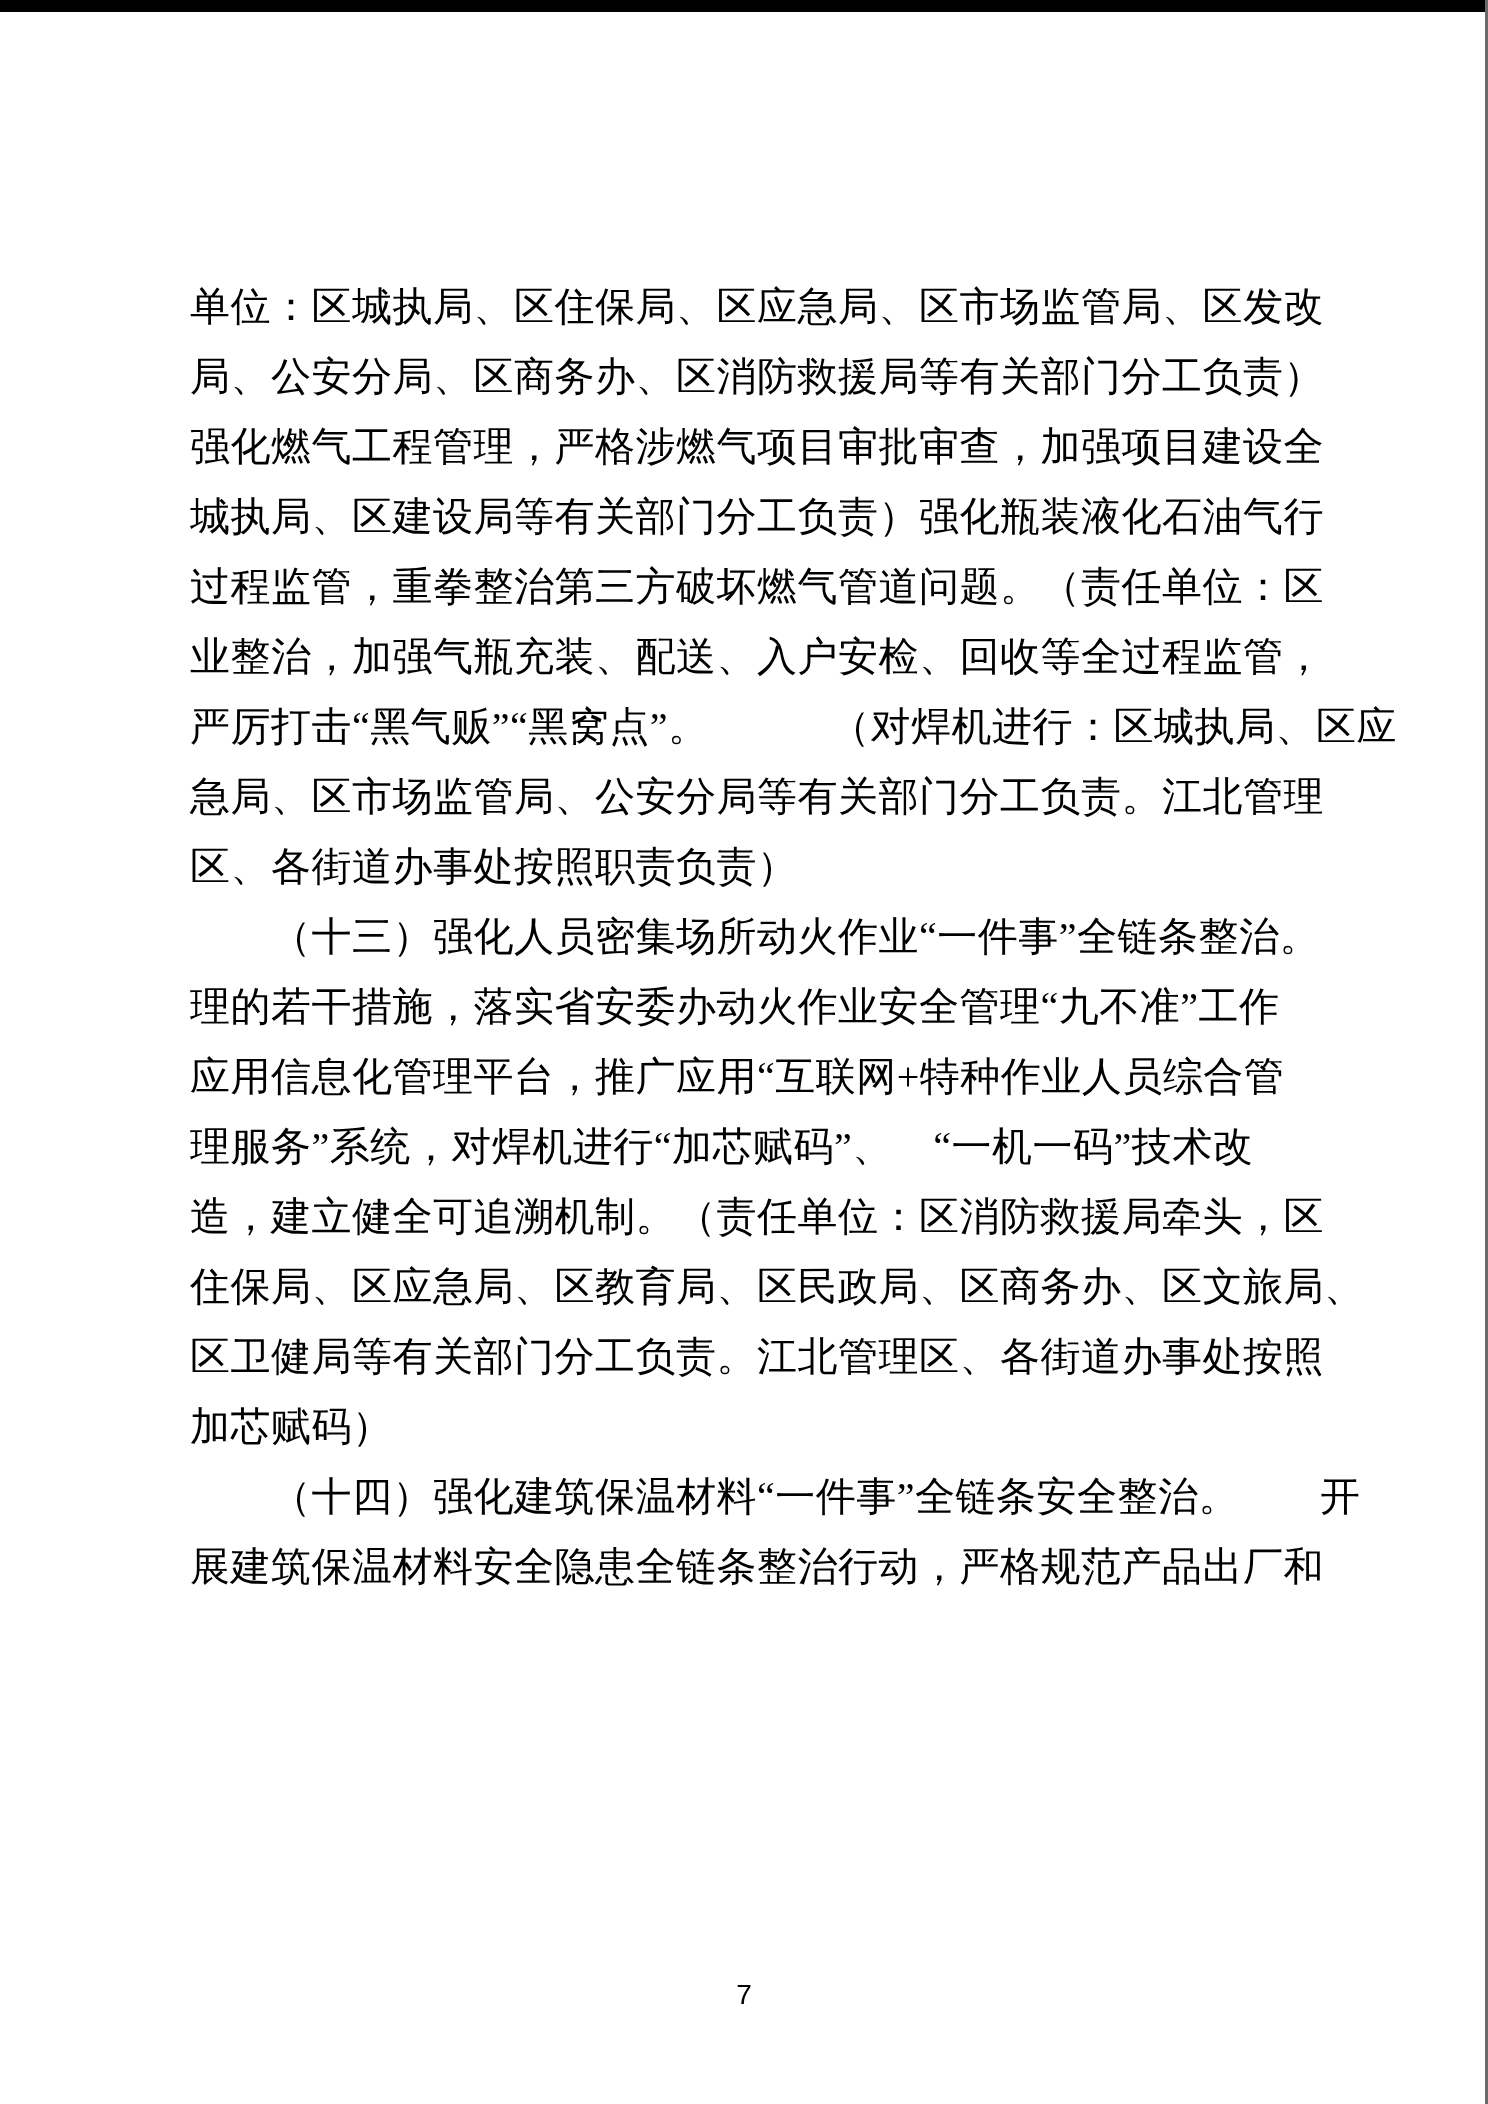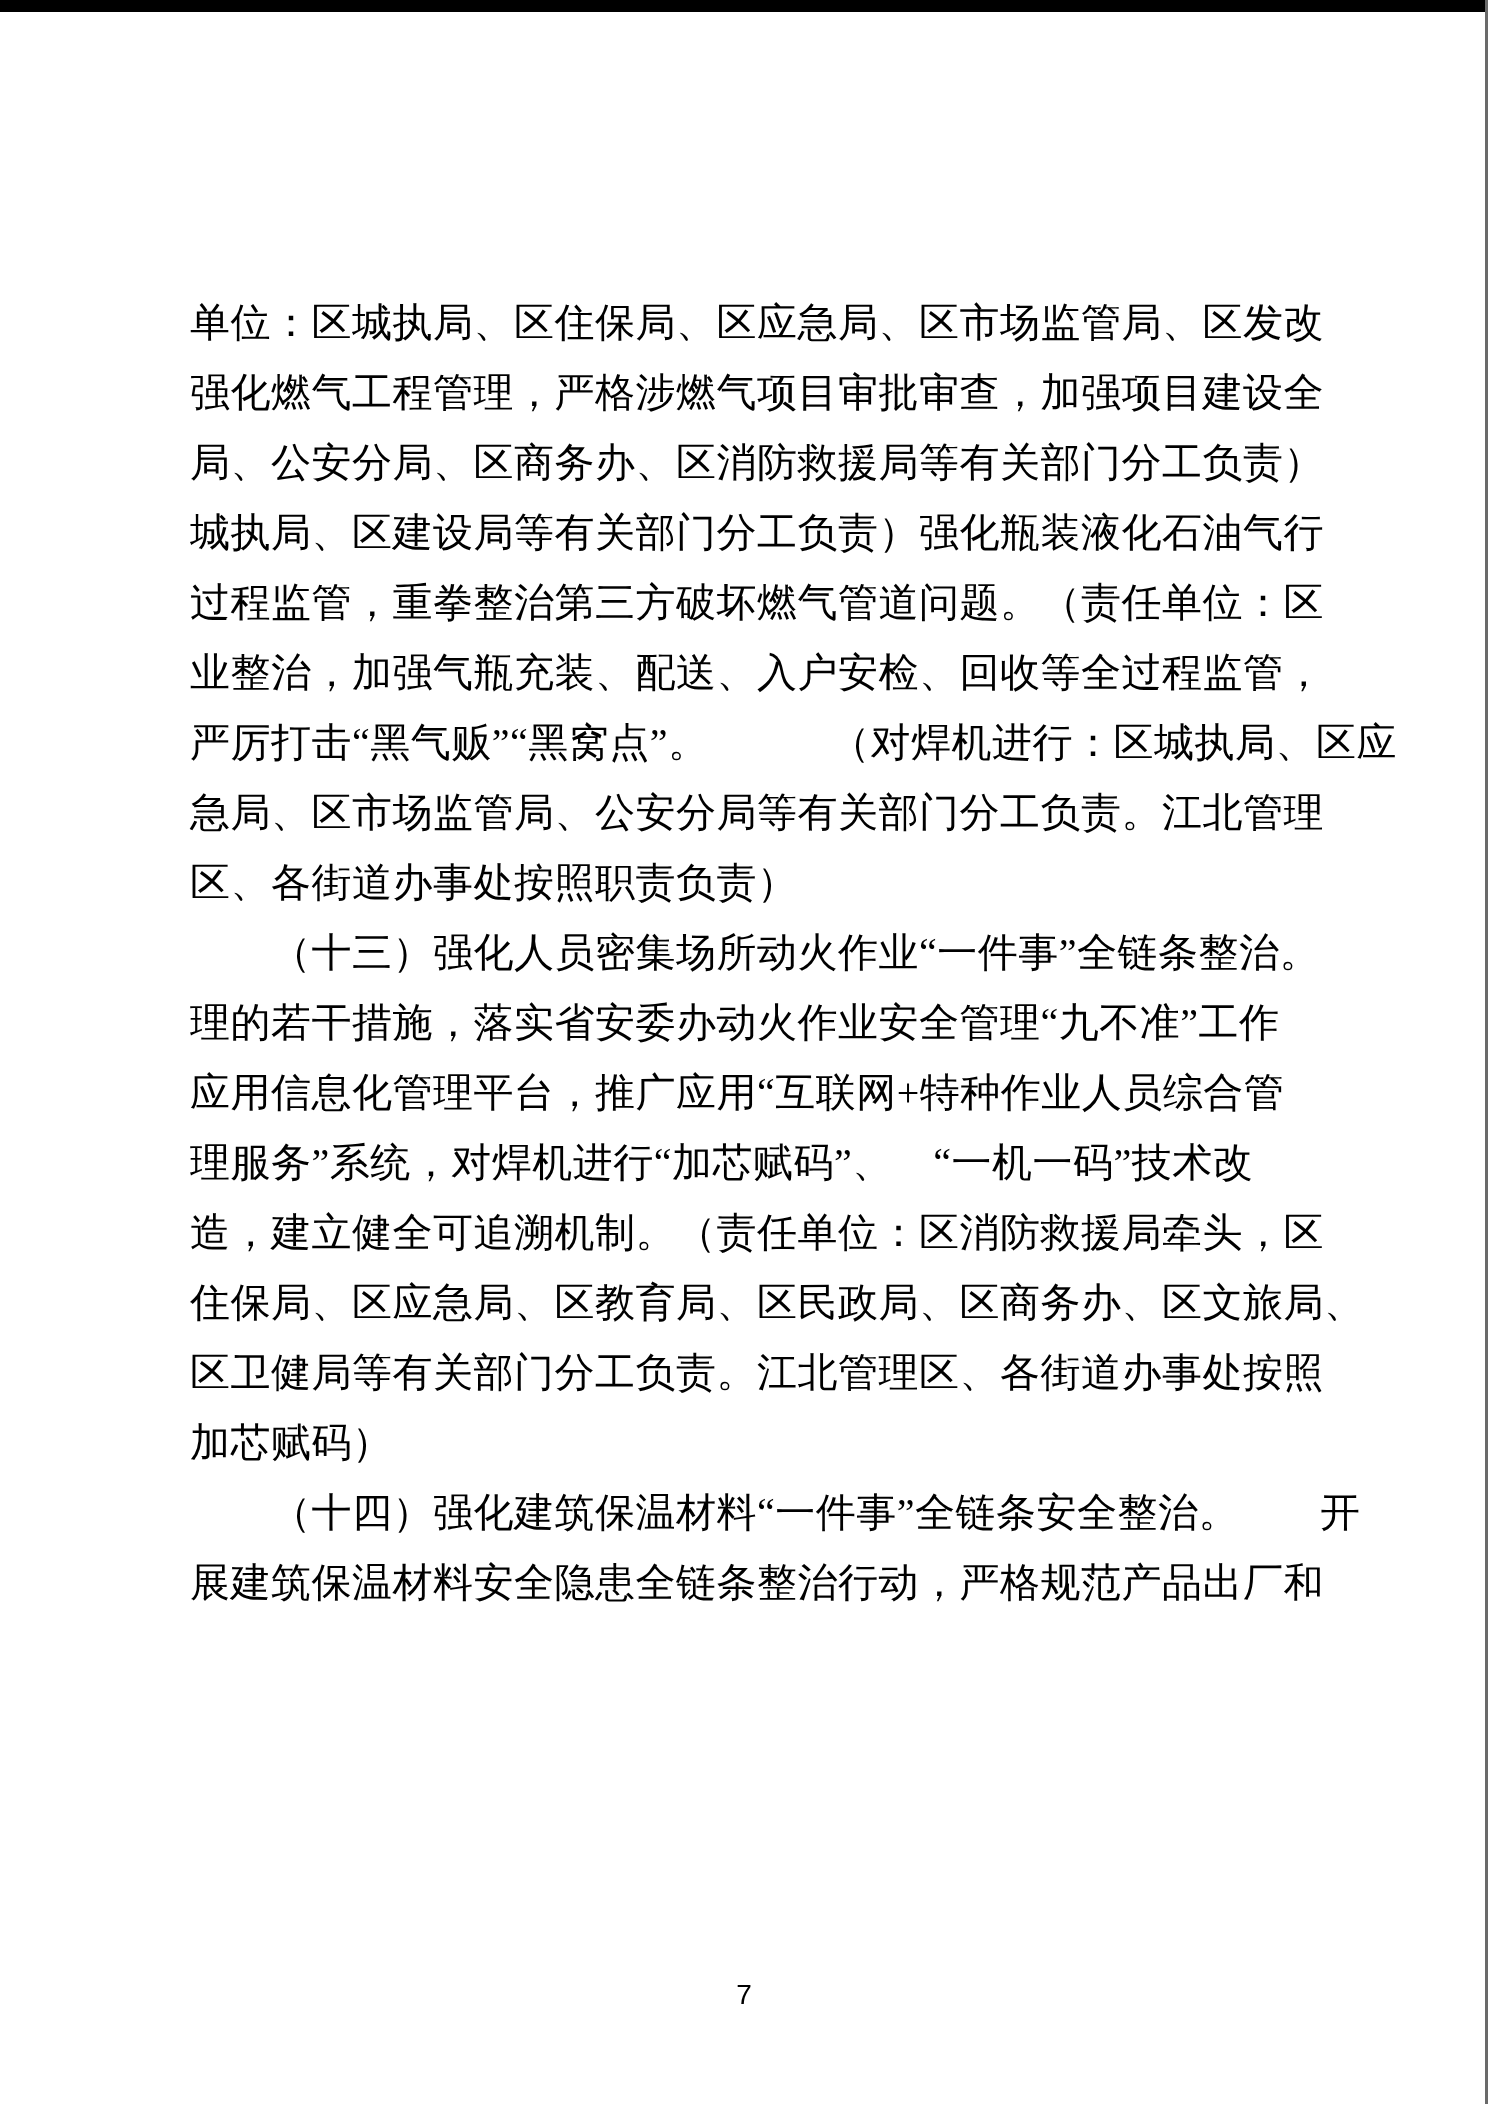--- a/index.html
+++ b/index.html
@@ -28,21 +28,21 @@
     position: absolute;
     top: 0;
     right: 0;
     width: 3px;
     height: 100%;
     background: #6a6a6a;
   }
   .text-block {
     position: absolute;
     left: 190px;
-    top: 288px;
+    top: 272px;
     width: 1200px;
   }
   .text-line {
     font-size: 40px;
     line-height: 70px;
     white-space: pre;
     letter-spacing: 0.5px;
   }
   .page-number {
     position: absolute;
@@ -57,22 +57,22 @@
 </style>
 </head>
 <body>
 
 <div class="page">
   <div class="scan-bar-top"></div>
   <div class="scan-line-right"></div>
 
   <div class="text-block">
     <div class="text-line">单位：区城执局、区住保局、区应急局、区市场监管局、区发改</div>
+    <div class="text-line">局、公安分局、区商务办、区消防救援局等有关部门分工负责）</div>
     <div class="text-line">强化燃气工程管理，严格涉燃气项目审批审查，加强项目建设全</div>
-    <div class="text-line">局、公安分局、区商务办、区消防救援局等有关部门分工负责）</div>
     <div class="text-line">城执局、区建设局等有关部门分工负责）强化瓶装液化石油气行</div>
     <div class="text-line">过程监管，重拳整治第三方破坏燃气管道问题。（责任单位：区</div>
     <div class="text-line">业整治，加强气瓶充装、配送、入户安检、回收等全过程监管，</div>
     <div class="text-line">严厉打击“黑气贩”“黑窝点”。　　　（对焊机进行：区城执局、区应</div>
     <div class="text-line">急局、区市场监管局、公安分局等有关部门分工负责。江北管理</div>
     <div class="text-line">区、各街道办事处按照职责负责）</div>
     <div class="text-line">　　（十三）强化人员密集场所动火作业“一件事”全链条整治。</div>
     <div class="text-line">理的若干措施，落实省安委办动火作业安全管理“九不准”工作</div>
     <div class="text-line">应用信息化管理平台，推广应用“互联网+特种作业人员综合管</div>
     <div class="text-line">理服务”系统，对焊机进行“加芯赋码”、　“一机一码”技术改</div>

